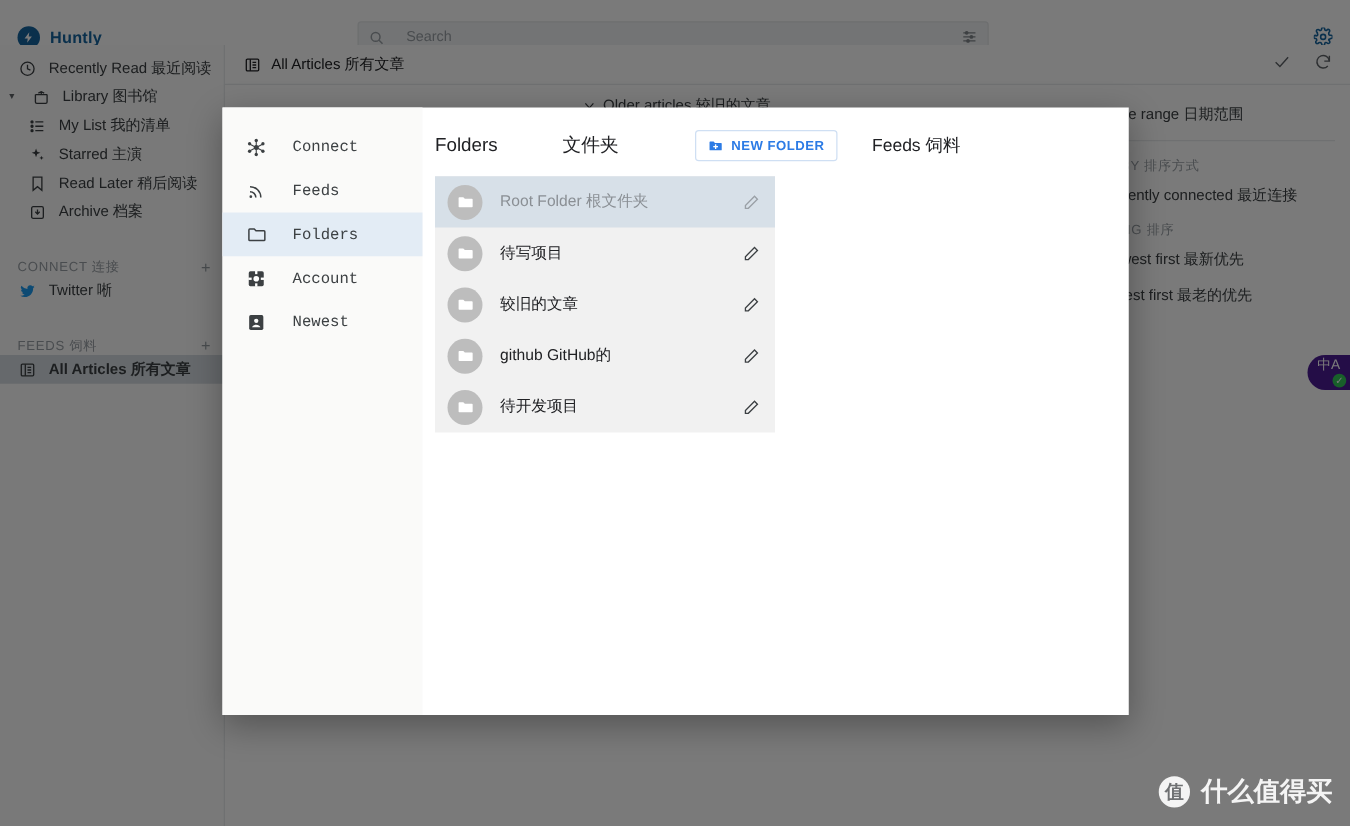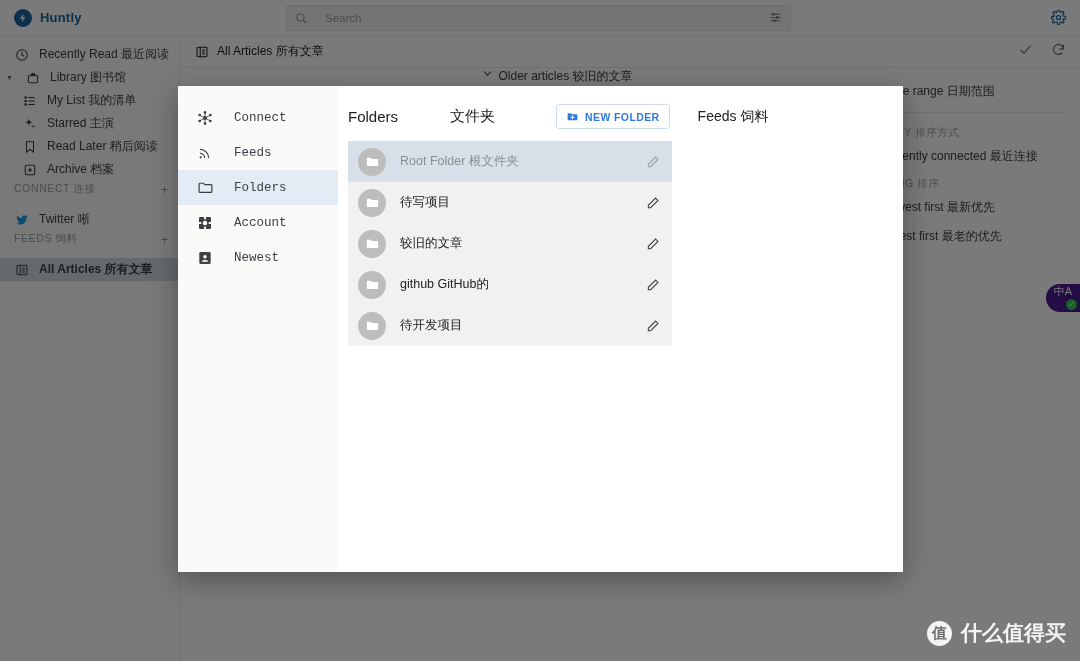--- a/index.html
+++ b/index.html
@@ -8,21 +8,21 @@
     font-family: "Liberation Sans", "DejaVu Sans", sans-serif;
     overflow: hidden;
     background: #6f7173;
   }
   #app { position: relative; width: 1080px; height: 661px; }
 
   
   .app-layer { position: absolute; inset: 0; background: #ffffff; }
 
   .topbar {
-    position: absolute; top: 0; left: 0; width: 1080px; height: 36px;
+    position: absolute; top: 12px; left: 0; width: 1080px; height: 36px;
     background: #ffffff; border-bottom: 1px solid #e8eaed;
     display: flex; align-items: center;
   }
   .brand { width: 180px; display: flex; align-items: center; gap: 8px; padding-left: 14px; }
   .brand-mark {
     width: 18px; height: 18px; border-radius: 50%;
     background: #1565a0; display: flex; align-items: center; justify-content: center;
     color: #fff; font-size: 11px; line-height: 1;
   }
   .brand-name { color: #1565a0; font-size: 13px; font-weight: bold; letter-spacing: .2px; }
@@ -49,35 +49,35 @@
     display: flex; align-items: center; gap: 9px; height: 23px;
     padding-left: 14px; font-size: 12px; color: #3c4043; white-space: nowrap;
   }
   .nav-item.sub { padding-left: 22px; }
   .nav-item.selected { background: #d6dce1; font-weight: bold; }
   .nav-ic { width: 16px; display: flex; align-items: center; justify-content: center; color: #3c4043; }
   .nav-ic.tw { color: #1d9bf0; }
   .caret { position: absolute; left: 6px; color: #5f6368; font-size: 7px; }
   .nav-row-lib { position: relative; padding-left: 25px; }
   .section-head {
-    display: flex; align-items: flex-start; height: 26px; padding: 0 10px 0 14px;
-    font-size: 10.5px; color: #9aa0a6; letter-spacing: .6px; margin-top: 1px;
+    display: flex; align-items: flex-end; height: 26px; padding: 0 10px 0 14px;
+    font-size: 10.5px; color: #9aa0a6; letter-spacing: .6px; margin-top: 14px;
   }
   .section-head .plus { margin-left: auto; font-size: 13px; color: #9aa0a6; }
 
   .content-head {
     position: absolute; top: 36px; left: 180px; width: 900px; height: 32px;
     background: #ffffff; border-bottom: 1px solid #e8eaed;
     display: flex; align-items: center; padding: 0 14px; gap: 7px;
   }
   .content-head .title { font-size: 12px; color: #202124; }
   .content-head .acts { margin-left: auto; display: flex; gap: 18px; color: #5f6368; }
   .older-row {
-    position: absolute; top: 68px; left: 196px; width: 723px; height: 26px;
-    display: flex; align-items: flex-start; justify-content: center; gap: 5px;
+    position: absolute; top: 68px; left: 180px; width: 723px; height: 26px;
+    display: flex; align-items: flex-end; justify-content: center; gap: 5px;
     font-size: 12px; color: #3c4043; background: #fff;
     border-bottom: 1px solid #eceff1;
   }
   .article-area { position: absolute; top: 94px; left: 180px; width: 900px; height: 567px; background:#fff; }
 
   
   .filterpanel {
     position: absolute; top: 68px; right: 0; width: 230px; height: 250px;
     background: #ffffff; padding: 10px 0 0 0;
   }
@@ -122,21 +122,21 @@
   .mb-title-cn { font-size: 15px; color: #202124; width: 106px; margin-left: 12px; }
   .new-folder-btn {
     display: inline-flex; align-items: center; gap: 6px;
     border: 1px solid #cfdff3; border-radius: 3px; background: #fff;
     color: #2c7be5; font-size: 10.5px; letter-spacing: .4px; font-weight: bold;
     padding: 5px 9px; cursor: pointer;
   }
   .nf-ic { display: flex; color: #2c7be5; }
   .mb-head-right { font-size: 14px; color: #202124; margin-left: 28px; }
 
-  .folder-list { margin: 12px 10px 0 10px; width: 324px; background: #f1f1f1; }
+  .folder-list { margin: 12px 10px 0 10px; width: 272px; background: #f1f1f1; }
   .folder-row {
     display: flex; align-items: center; height: 41px; padding: 0 12px 0 10px; gap: 14px;
   }
   .folder-row.selected { background: #d7e0e8; }
   .fav {
     width: 28px; height: 28px; border-radius: 50%; background: #bdbdbd;
     display: flex; align-items: center; justify-content: center; color: #fff; flex: 0 0 auto;
   }
   .folder-name { flex: 1; font-size: 12.5px; color: #202124; }
   .folder-row.selected .folder-name { color: #8a8f94; }

